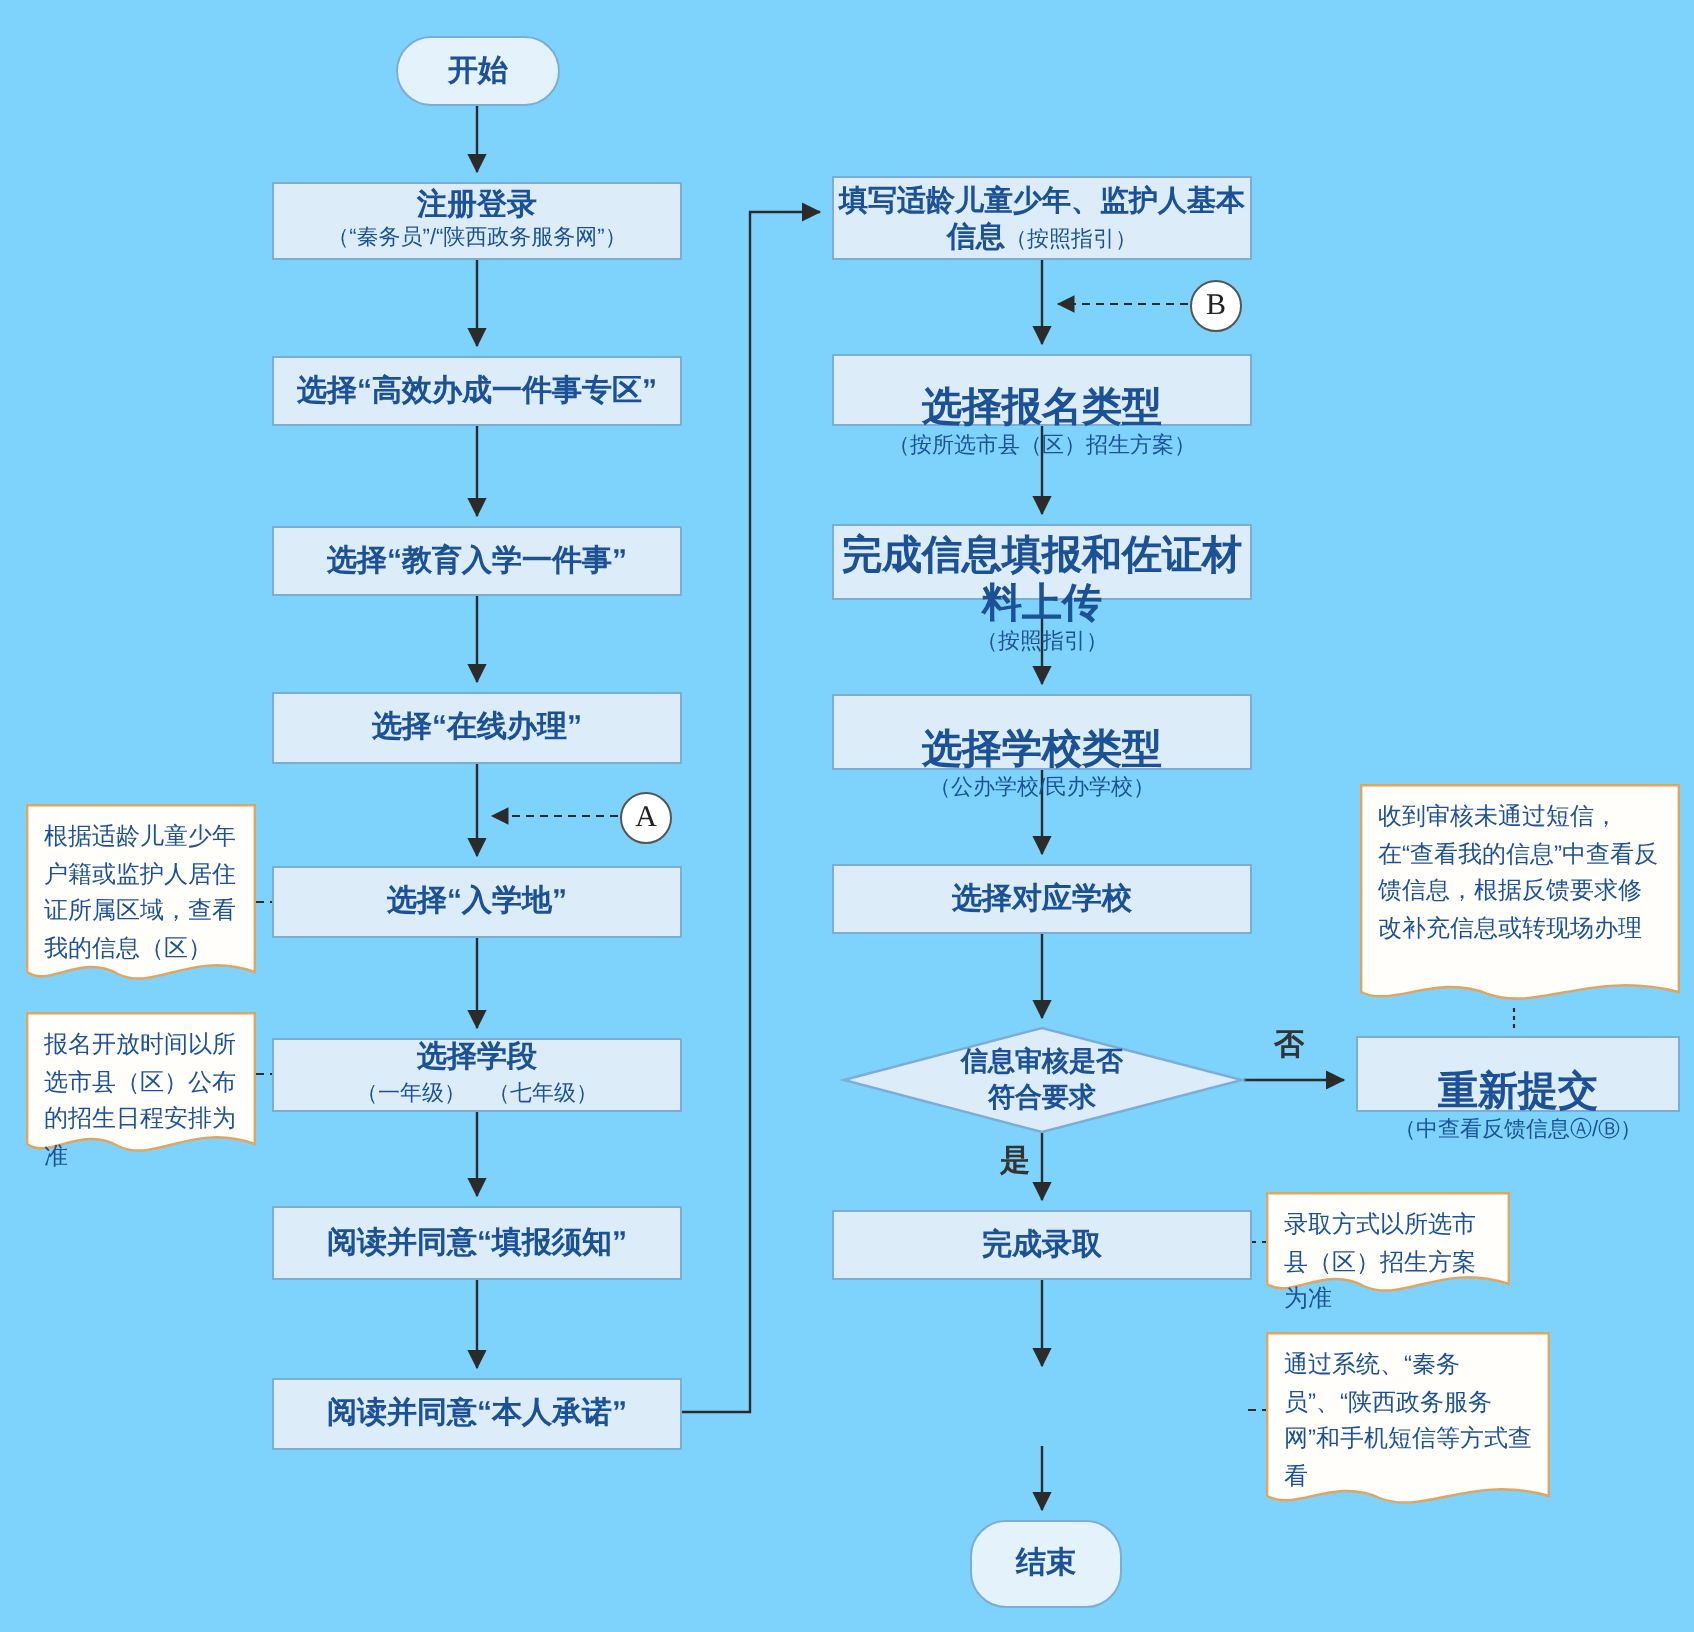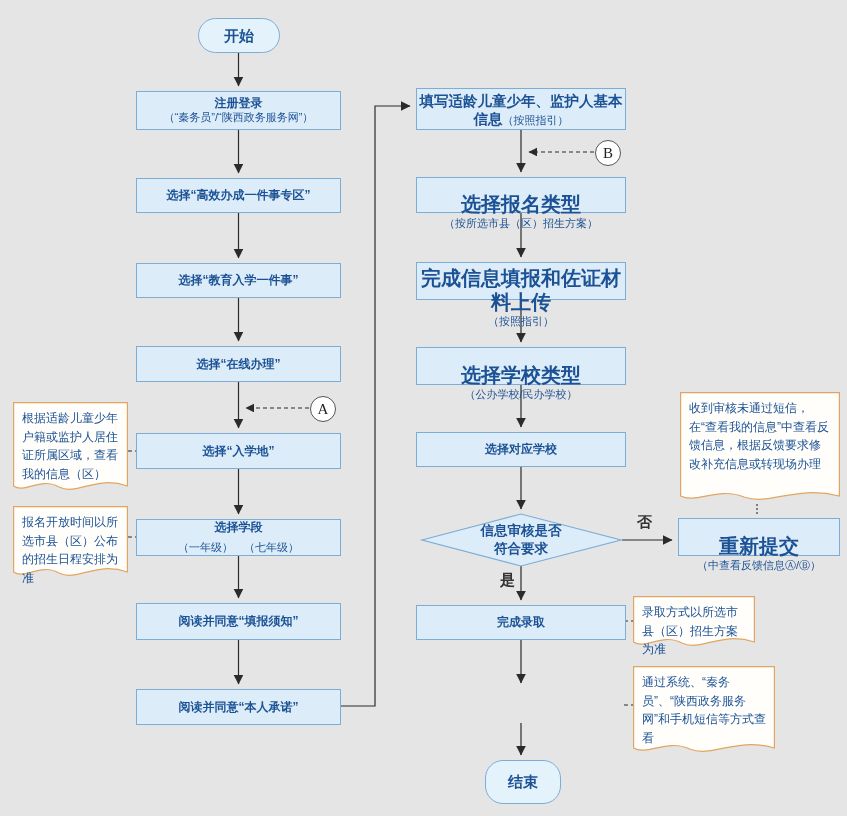--- a/index.html
+++ b/index.html
@@ -1,33 +1,33 @@
 <!DOCTYPE html>
 <html style="--node-fill: #dcedf9; --node-border: #7cadd6; --terminal-fill: #e4f2fb; --text: #1c5295; --annotation-border: #e1a562; --annotation-fill: #fffefb; --arrow: #2b2b2b; --label: #333333;"><head>
 <meta charset="utf-8">
 <style>
   html,body{margin:0;padding:0;background:#fff;}
   .canvas{
-    position:relative;width:847px;height:816px;background:#e5e5e5;
+    position:relative;width:847px;height:816px;background:#7dd3fc;
     font-family:"Liberation Sans","DejaVu Sans",sans-serif;overflow:hidden;
   }
   svg.wires{position:absolute;left:0;top:0;pointer-events:none;}
   .wires .flow line, .wires .flow polyline{stroke:var(--arrow,#2b2b2b);stroke-width:1.2;fill:none;}
   .wires .dash line{stroke:var(--arrow,#2b2b2b);stroke-width:1.1;stroke-dasharray:4 3;fill:none;}
   .wires .dash line.dot{stroke-dasharray:2 2;}
   #arw path{fill:var(--arrow,#2b2b2b);}
   .diamond{fill:var(--node-fill,#dcedf9);stroke:var(--node-border,#7cadd6);stroke-width:1.2;}
 
   .node{
     position:absolute;box-sizing:border-box;
     background:var(--node-fill,#dcedf9);border:1px solid var(--node-border,#7cadd6);
     display:flex;flex-direction:column;align-items:center;justify-content:center;
     color:var(--text,#1c5295);text-align:center;
   }
-  .node .t{font-size:12px;font-weight:700;line-height:1.2;color:var(--text,#1c5295);}
+  .node .t{font-size:15px;font-weight:700;line-height:1.2;color:var(--text,#1c5295);}
   .node .s{font-size:11px;line-height:1.25;margin-top:1px;color:var(--text,#1c5295);}
   .node.small .t{font-size:20px;margin-top:32px;}
   .node.inline-sub{display:block;padding:3px 0;}
   .node.inline-sub .t{display:inline;font-size:14.5px;}
   .node.inline-sub .s{display:inline;font-size:11px;}
   .term{border-radius:18px;background:var(--terminal-fill,#e4f2fb);}
   .term .t{font-size:15px;}
 
   .dec-text{
     position:absolute;display:flex;flex-direction:column;align-items:center;justify-content:center;

